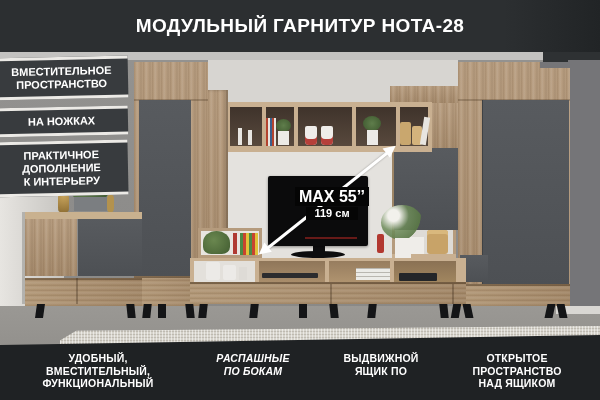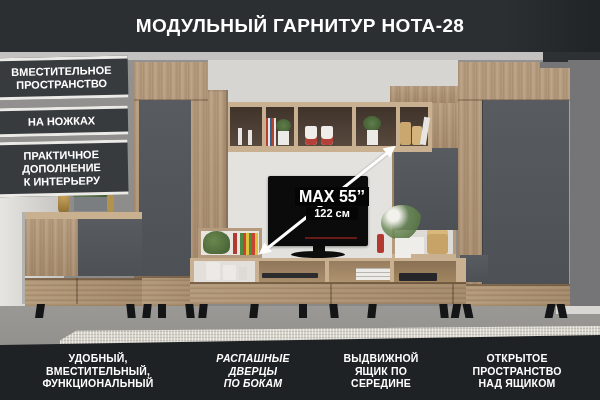--- a/index.html
+++ b/index.html
@@ -165,39 +165,37 @@
   <div class="abs" style="left:395px;top:238px;width:16px;height:20px;background:#efede9;"></div>
   <div class="abs" style="left:410px;top:237px;width:14px;height:17px;background:#efede9;"></div>
   <div class="abs" style="left:427px;top:230px;width:21px;height:24px;background:#c8a368;border-radius:3px;box-shadow:inset 0 4px 0 #d9b87d;"></div>
 
   <div class="abs tv-base"></div>
   <div class="abs tv-neck"></div>
   <div class="abs tv-screen"></div>
   <div class="abs tv-red"></div>
   <div class="abs diag-arrow"></div>
   <div class="abs tv-t1">MAX 55’’</div>
-  <div class="abs tv-t2">122 см</div>
+  <div class="abs tv-t2">119 см</div>
 
   <div class="abs" style="left:60px;top:326px;width:540px;height:24px;background-color:#d6d3cb;background-image:repeating-linear-gradient(90deg,rgba(255,255,255,.5) 0 1px,rgba(0,0,0,0) 1px 3px),repeating-linear-gradient(0deg,rgba(120,112,98,.25) 0 1px,rgba(0,0,0,0) 1px 3px);clip-path:polygon(0 60%,3% 20%,100% 0,100% 100%,0 100%);"></div>
 
   <div class="abs bottom-bar">
     <div class="b-label" style="left:25px;">
       <div>УДОБНЫЙ,</div>
       <div>ВМЕСТИТЕЛЬНЫЙ,</div>
       <div>ФУНКЦИОНАЛЬНЫЙ</div>
     </div>
     <div class="b-label" style="left:180px;font-style:italic;">
       <div>РАСПАШНЫЕ</div>
-      <div>ДВЕРЦЫ</div>
       <div>ПО БОКАМ</div>
     </div>
     <div class="b-label" style="left:308px;">
       <div>ВЫДВИЖНОЙ</div>
       <div>ЯЩИК ПО</div>
-      <div>СЕРЕДИНЕ</div>
     </div>
     <div class="b-label" style="left:444px;">
       <div>ОТКРЫТОЕ</div>
       <div>ПРОСТРАНСТВО</div>
       <div>НАД ЯЩИКОМ</div>
     </div>
   </div>
 
   <div class="l-box" style="top:57px;">
     <div>ВМЕСТИТЕЛЬНОЕ</div>

